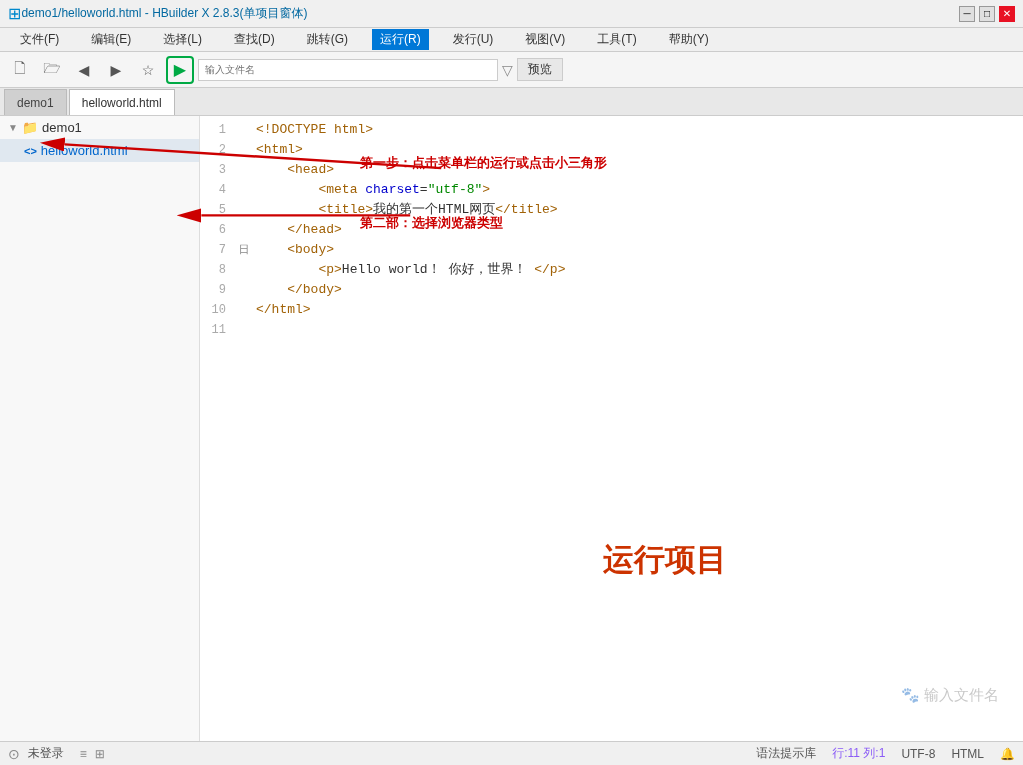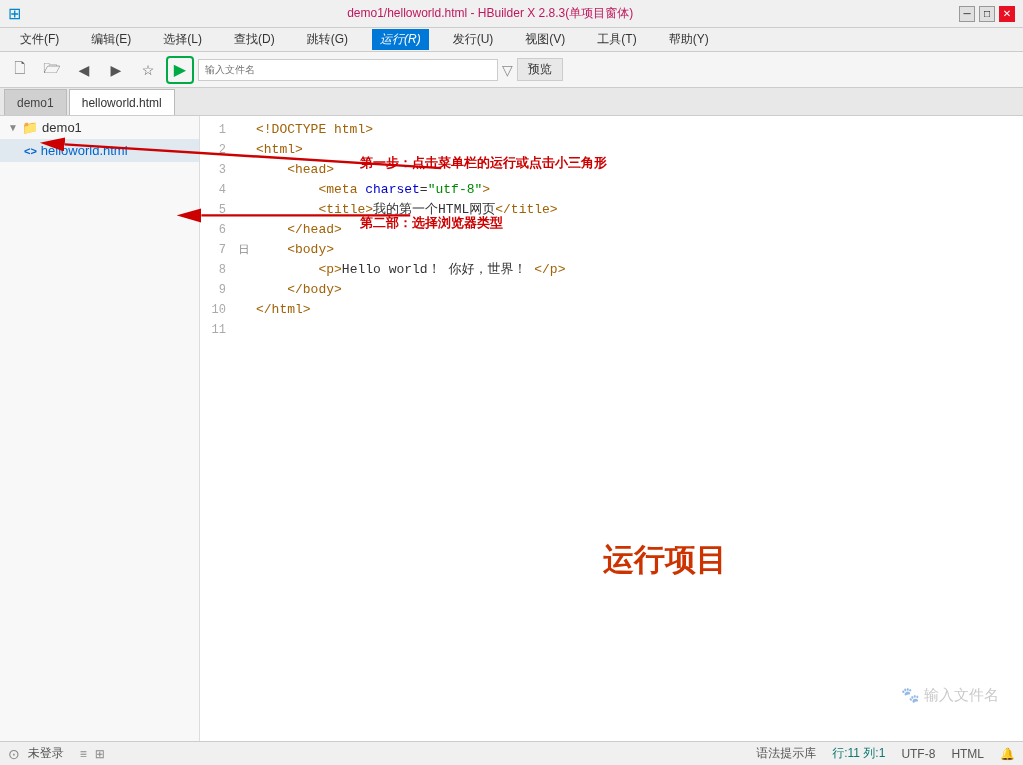--- a/index.html
+++ b/index.html
@@ -10,42 +10,42 @@
       background: #f0f0f0;
       height: 28px;
       display: flex;
       align-items: center;
       justify-content: space-between;
       padding: 0 8px;
       border-bottom: 1px solid #ccc;
       font-size: 12px;
     }
     .title-bar-left { display: flex; align-items: center; gap: 6px; }
-    .title-bar-title { flex: 1; text-align: center; font-size: 12px; color: #be185d; }
+    .title-bar-title { flex: 1; font-size: 12px; color: #0369a1; }
     .title-bar-controls { display: flex; gap: 4px; }
     .title-btn { width: 16px; height: 16px; border: 1px solid #999; background: #e0e0e0; cursor: pointer; font-size: 10px; display: flex; align-items: center; justify-content: center; }
 
     
     .menu-bar {
       background: #f0f0f0;
       height: 24px;
       display: flex;
       align-items: center;
       padding: 0 12px;
       border-bottom: 1px solid #ccc;
       font-size: 12px;
       gap: 16px;
     }
     .menu-item {
       padding: 2px 8px;
       cursor: pointer;
       color: #333;
       white-space: nowrap;
     }
-    .menu-item.active { background: #0078d7; color: white; font-style: italic; }
+    .menu-item.active { background: #0078d7; color: white; }
 
     
     .toolbar {
       background: #f5f5f5;
       height: 36px;
       display: flex;
       align-items: center;
       padding: 0 6px;
       border-bottom: 1px solid #ccc;
       gap: 4px;
@@ -405,18 +405,18 @@
 
 <div class="status-bar">
   <div class="status-left">
     <span style="font-size:14px; color:#888;">⊙</span>
     <span style="color:#555; cursor:pointer;">未登录</span>
     <span style="color:#888; margin-left:8px;">≡</span>
     <span style="color:#888;">⊞</span>
   </div>
   <div class="status-right">
     <span style="color:#555;">语法提示库</span>
-    <span style="color:#0f766e;">行:11  列:1</span>
+    <span style="color:#8b5cf6;">行:11  列:1</span>
     <span style="color:#555;">UTF-8</span>
     <span style="color:#555;">HTML</span>
     <span style="color:#888;">🔔</span>
   </div>
 </div>
 
 </body></html>

